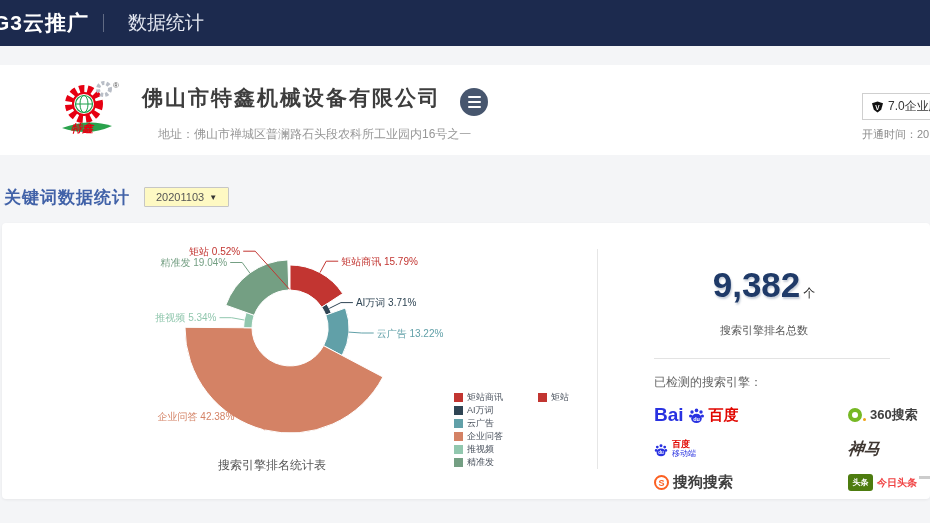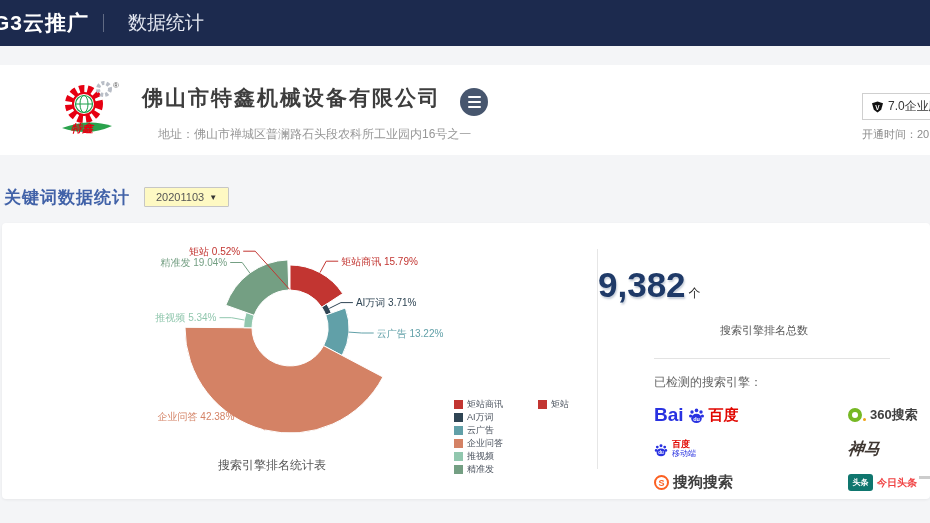--- a/index.html
+++ b/index.html
@@ -37,29 +37,29 @@
     padding:3px 11px; font-size:11px; color:#555; display:flex; align-items:center; gap:5px;
     cursor:pointer; }
   .date-pill .caret { font-size:8px; color:#333; }
 
   
   .main-card { position:relative; background:#fff; margin:15px 0 0 2px; height:276px;
     border-radius:4px; box-shadow:0 1px 3px rgba(0,0,0,.06); }
   #rose-chart { position:absolute; left:0; top:0; }
   .chart-caption { position:absolute; left:150px; top:234px; width:240px; text-align:center;
     font-size:12px; color:#555; }
-  .legend { position:absolute; left:452px; top:176px; height:80px; width:140px;
+  .legend { position:absolute; left:452px; top:169px; height:80px; width:140px;
     display:flex; flex-direction:column; flex-wrap:wrap; column-gap:10px; }
   .legend-item { display:flex; align-items:center; height:10px; margin-bottom:3px; cursor:pointer; }
   .lg-sq { width:9px; height:9px; margin-right:4px; flex:0 0 auto; }
   .lg-txt { font-size:9px; color:#4d5560; white-space:nowrap; }
   .v-div { position:absolute; left:595px; top:26px; bottom:30px; width:1px; background:#e6e6e6; }
 
   .right-panel { position:absolute; left:596px; top:0; right:0; bottom:0; }
-  .total-wrap { text-align:left; margin-top:44px; line-height:1; }
+  .total-wrap { text-align:center; margin-top:44px; line-height:1; }
   .total-num { font-size:35px; font-weight:700; color:#1f3a68;
     text-shadow:1px 2px 2px rgba(31,58,104,.25); }
   .total-unit { font-size:12px; color:#2a2a2a; margin-left:3px; }
   .total-caption { text-align:center; font-size:11px; color:#555; margin-top:21px; }
   .h-div { margin:20px 40px 0 56px; height:1px; background:#e3e3e3; }
   .engines-title { margin:15px 0 0 56px; font-size:12px; color:#666; }
   .engines-grid { display:grid; grid-template-columns:150px 140px; column-gap:44px;
     row-gap:13px; margin:13px 0 0 56px; align-items:center; }
   .eng { display:flex; align-items:center; gap:4px; }
 
@@ -71,21 +71,21 @@
   .txt360 { font-size:13px; color:#3f3f3f; font-weight:600; }
   .bdm-col { display:flex; flex-direction:column; line-height:1.1; }
   .bdm-l1 { color:#e10600; font-size:9px; font-weight:700; }
   .bdm-l2 { color:#2932e1; font-size:8px; }
   .shenma { font-size:16px; font-weight:700; font-style:italic; color:#3f3732;
     font-family:"DejaVu Serif","Liberation Serif",serif; transform:skewX(-6deg); }
   .sogou-s { width:15px; height:15px; border:2px solid #fb6022; border-radius:50%;
     color:#fb6022; font-size:9px; font-weight:700; display:flex; align-items:center;
     justify-content:center; }
   .sogou-txt { font-size:15px; color:#3f3f3f; font-weight:600; }
-  .tt-box { width:25px; height:17px; background:#0f766e; border-radius:3px; color:#fff;
+  .tt-box { width:25px; height:17px; background:#4d7c0f; border-radius:3px; color:#fff;
     font-size:8px; font-weight:700; display:flex; align-items:center; justify-content:center; }
   .tt-col { display:flex; gap:2px; }
   .tt-label { color:#f04142; font-size:10px; font-weight:700; }
   .tt-sub { width:44px; height:3px; background:#cccccc; }
 </style>
 </head>
 <body>
 
 <div class="navbar">
   <span class="nav-logo">G3云推广</span>

